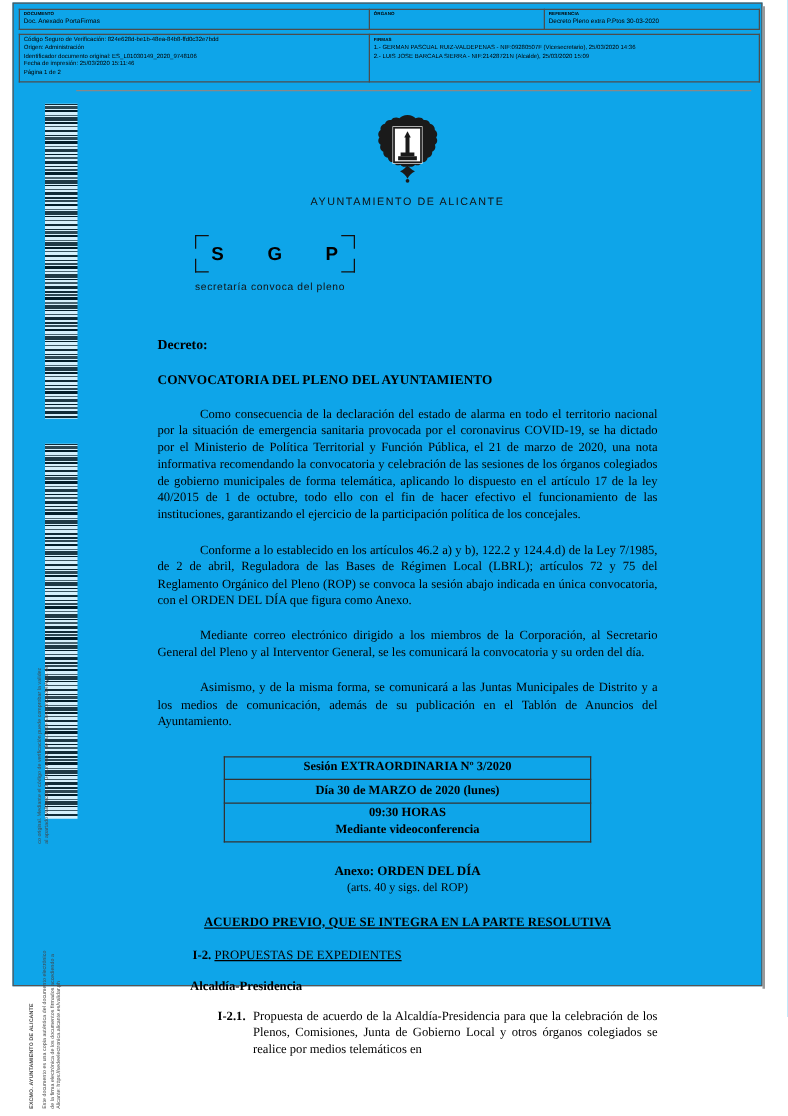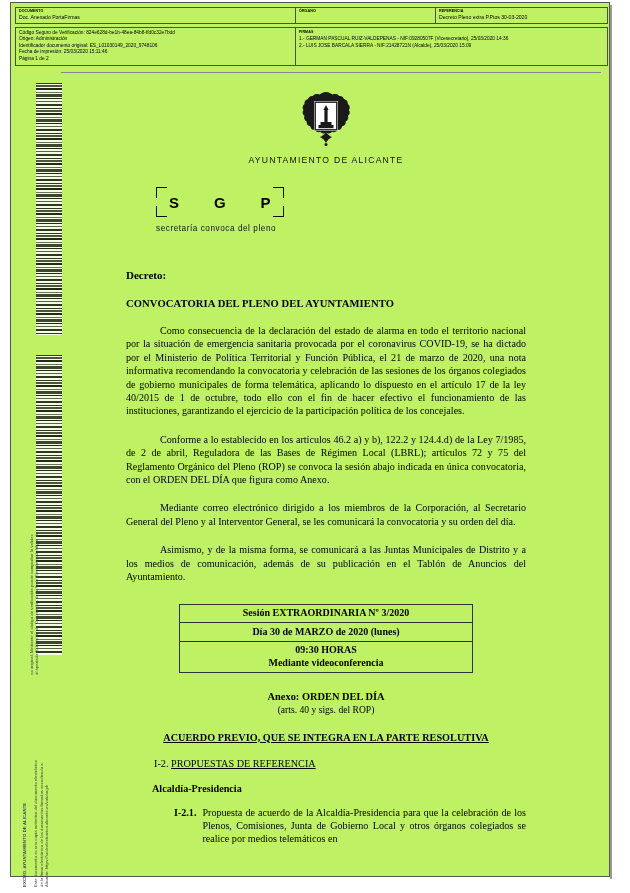--- a/index.html
+++ b/index.html
@@ -12,23 +12,23 @@
     position: relative;
     font-family: "Liberation Sans", sans-serif;
     color: #000;
     overflow: hidden;
   }
 
   
   #page {
     position: absolute;
     left: 10px; top: 2px;
-    width: 600px; height: 875px;
+    width: 600px; height: 787px;
     border: 1px solid #555;
-    background: #bef264;
+    background: #0ea5e9;
   }
   #page::after{
     content:"";
     position:absolute; right:-3px; top:2px; bottom:-3px; width:2px;
     background:#9a9a9a;
   }
 
   
   .meta-table {
     position: absolute;
@@ -227,21 +227,21 @@
     font-size: 10.2px;
     text-decoration: underline;
     margin-top: 17px;
     letter-spacing: .05px;
   }
   .sect-row {
     margin-top: 15px;
     padding-left: 28px;
     font-size: 10.2px;
   }
-  .sect-num { font-weight: normal; margin-top: 32px; }
+  .sect-num { font-weight: bold; margin-top: 32px; }
   .sect-label { text-decoration: underline; }
   .subsect {
     margin-top: 14px;
     padding-left: 26px;
     font-weight: bold;
     font-size: 10.2px;
   }
   .item {
     margin-top: 12px;
     padding-left: 48px;
@@ -366,21 +366,21 @@
       </tr>
     </tbody>
       </table>
 
     <div class="anexo">Anexo: ORDEN DEL DÍA</div>
     <div class="anexo-sub">(arts. 40 y sigs.  del ROP)</div>
     <div class="acuerdo">ACUERDO PREVIO, QUE SE INTEGRA EN LA PARTE RESOLUTIVA</div>
 
     <div class="sect-row">
       <span class="sect-num">I-2.</span>
-      <span class="sect-label">PROPUESTAS DE REFERENCIA</span>
+      <span class="sect-label">PROPUESTAS DE EXPEDIENTES</span>
     </div>
 
     <div class="subsect">Alcaldía-Presidencia</div>
 
     <div class="item">
       <span class="item-num">I-2.1.</span>
       <span class="item-text">Propuesta de acuerdo de la Alcaldía-Presidencia para que la celebración de los Plenos, Comisiones, Junta de Gobierno Local y otros órganos colegiados se realice por medios telemáticos en</span>
     </div>
 
   </div>

